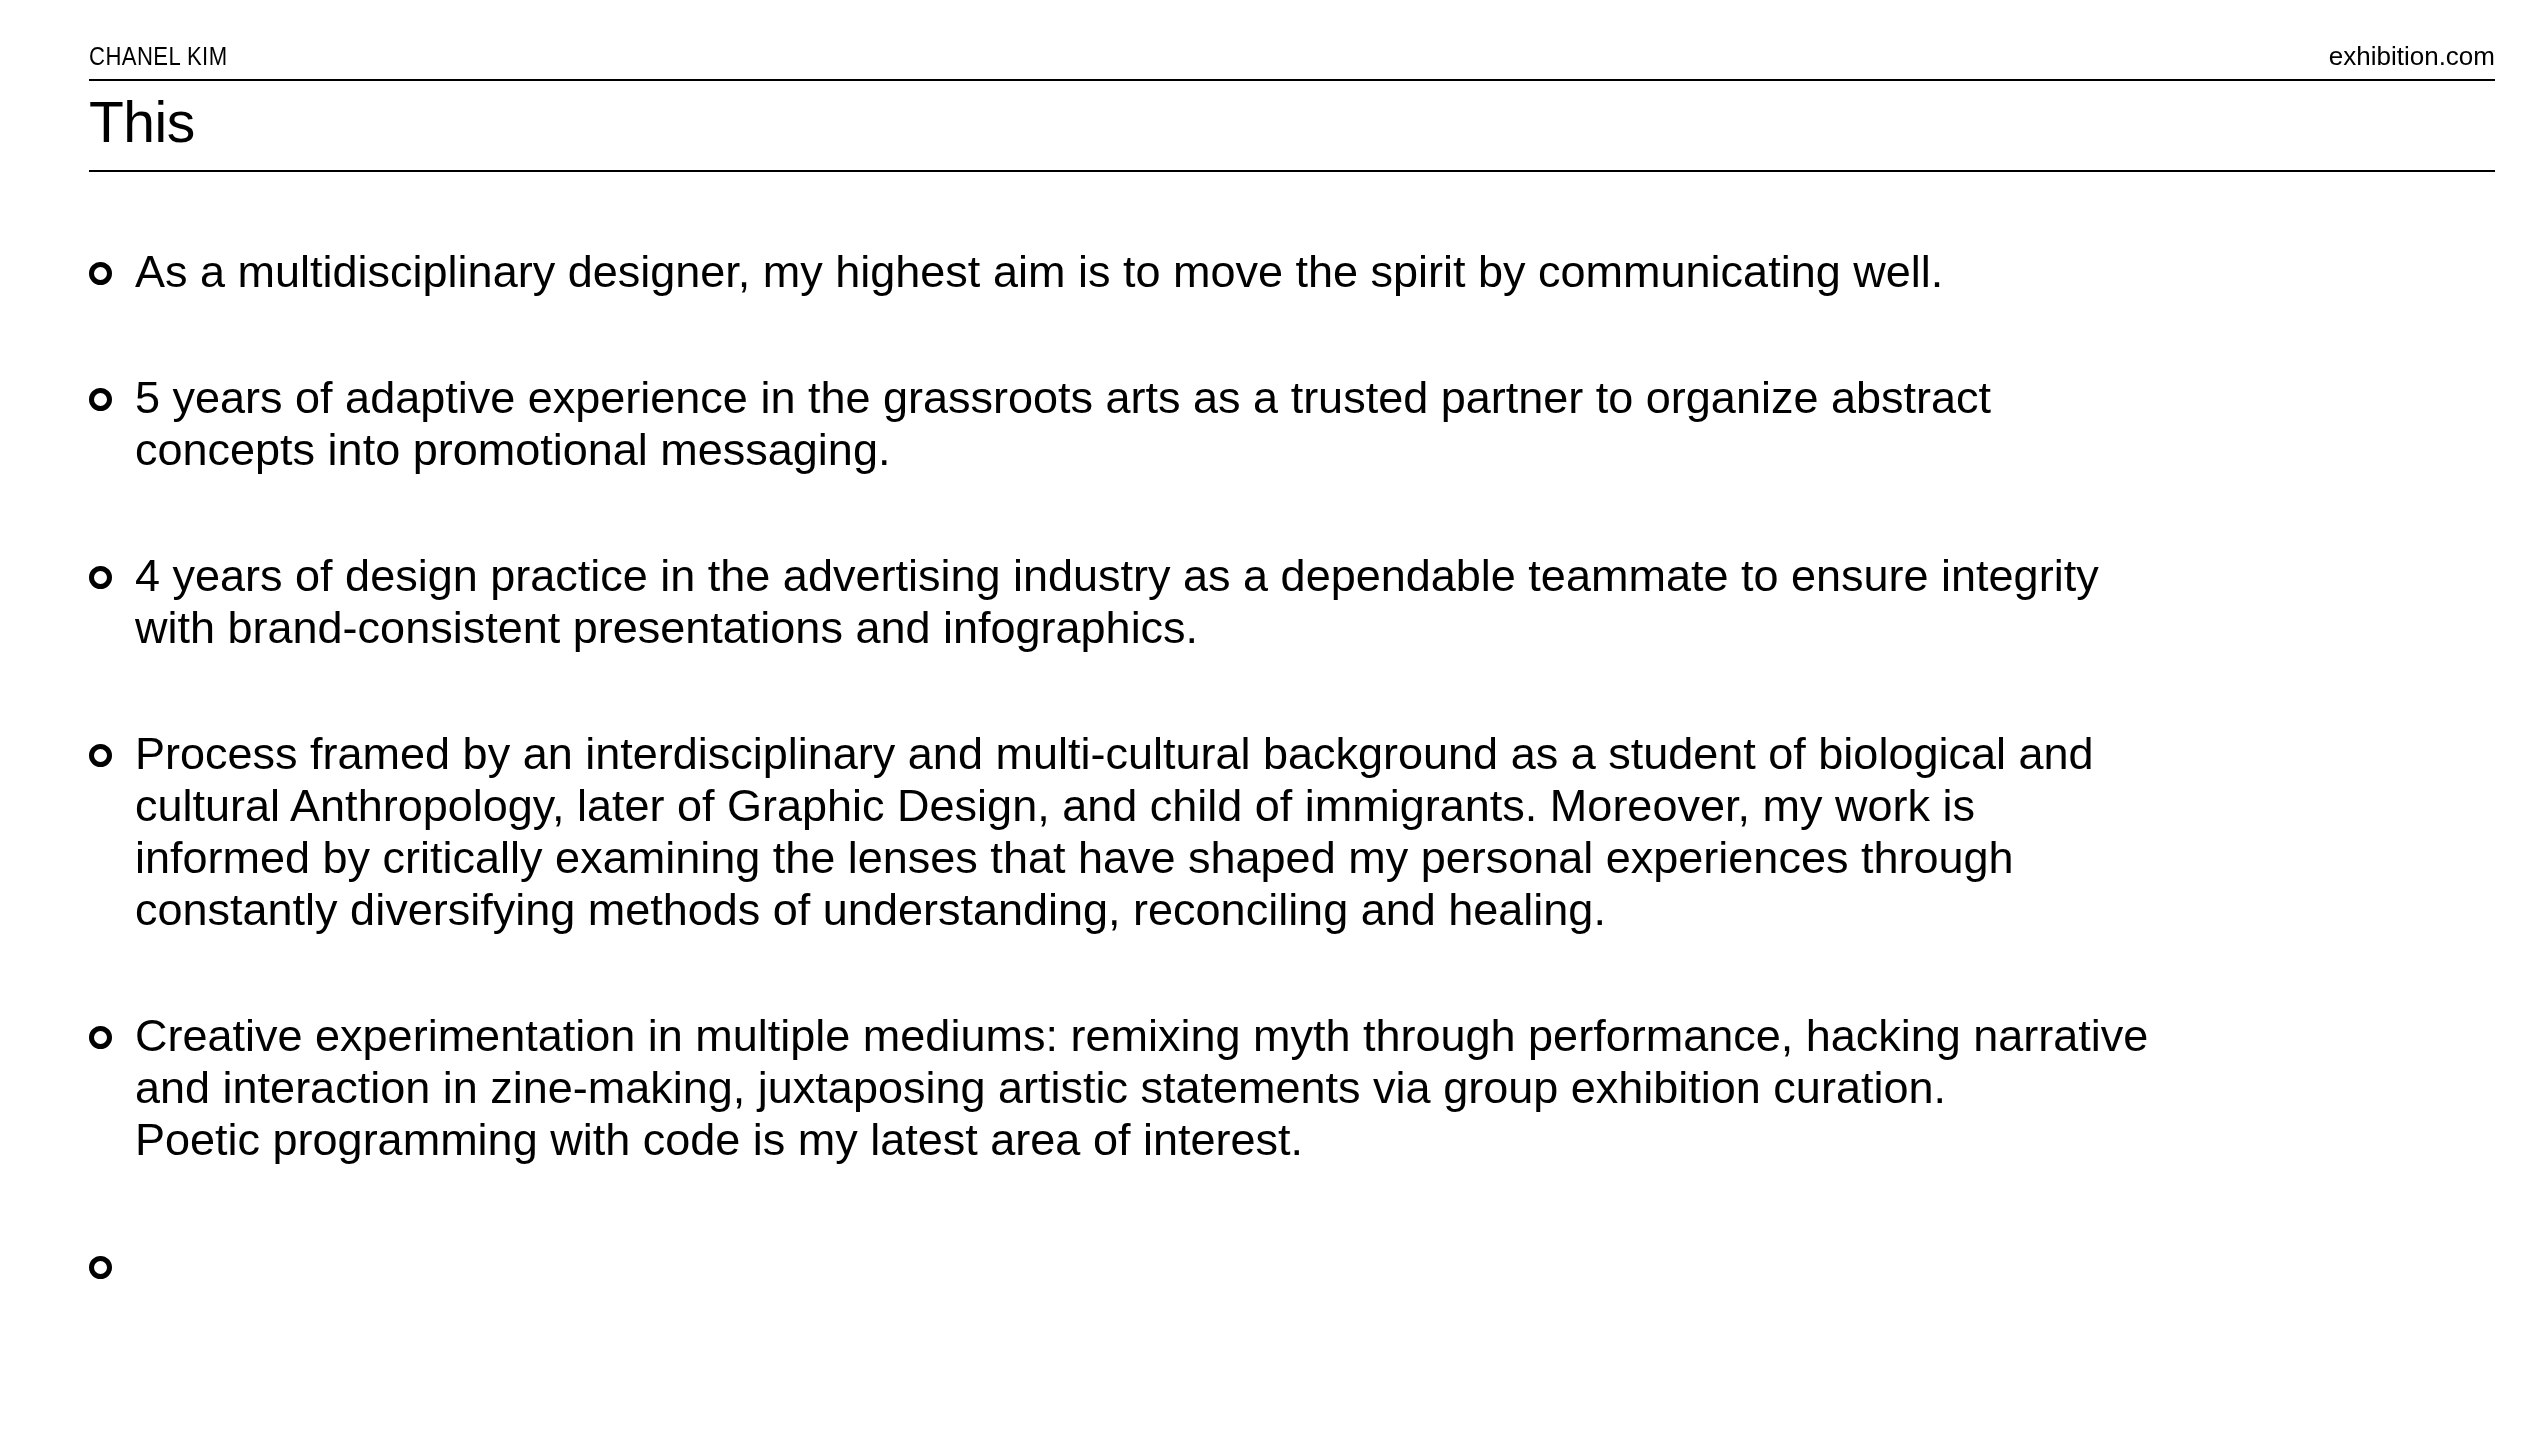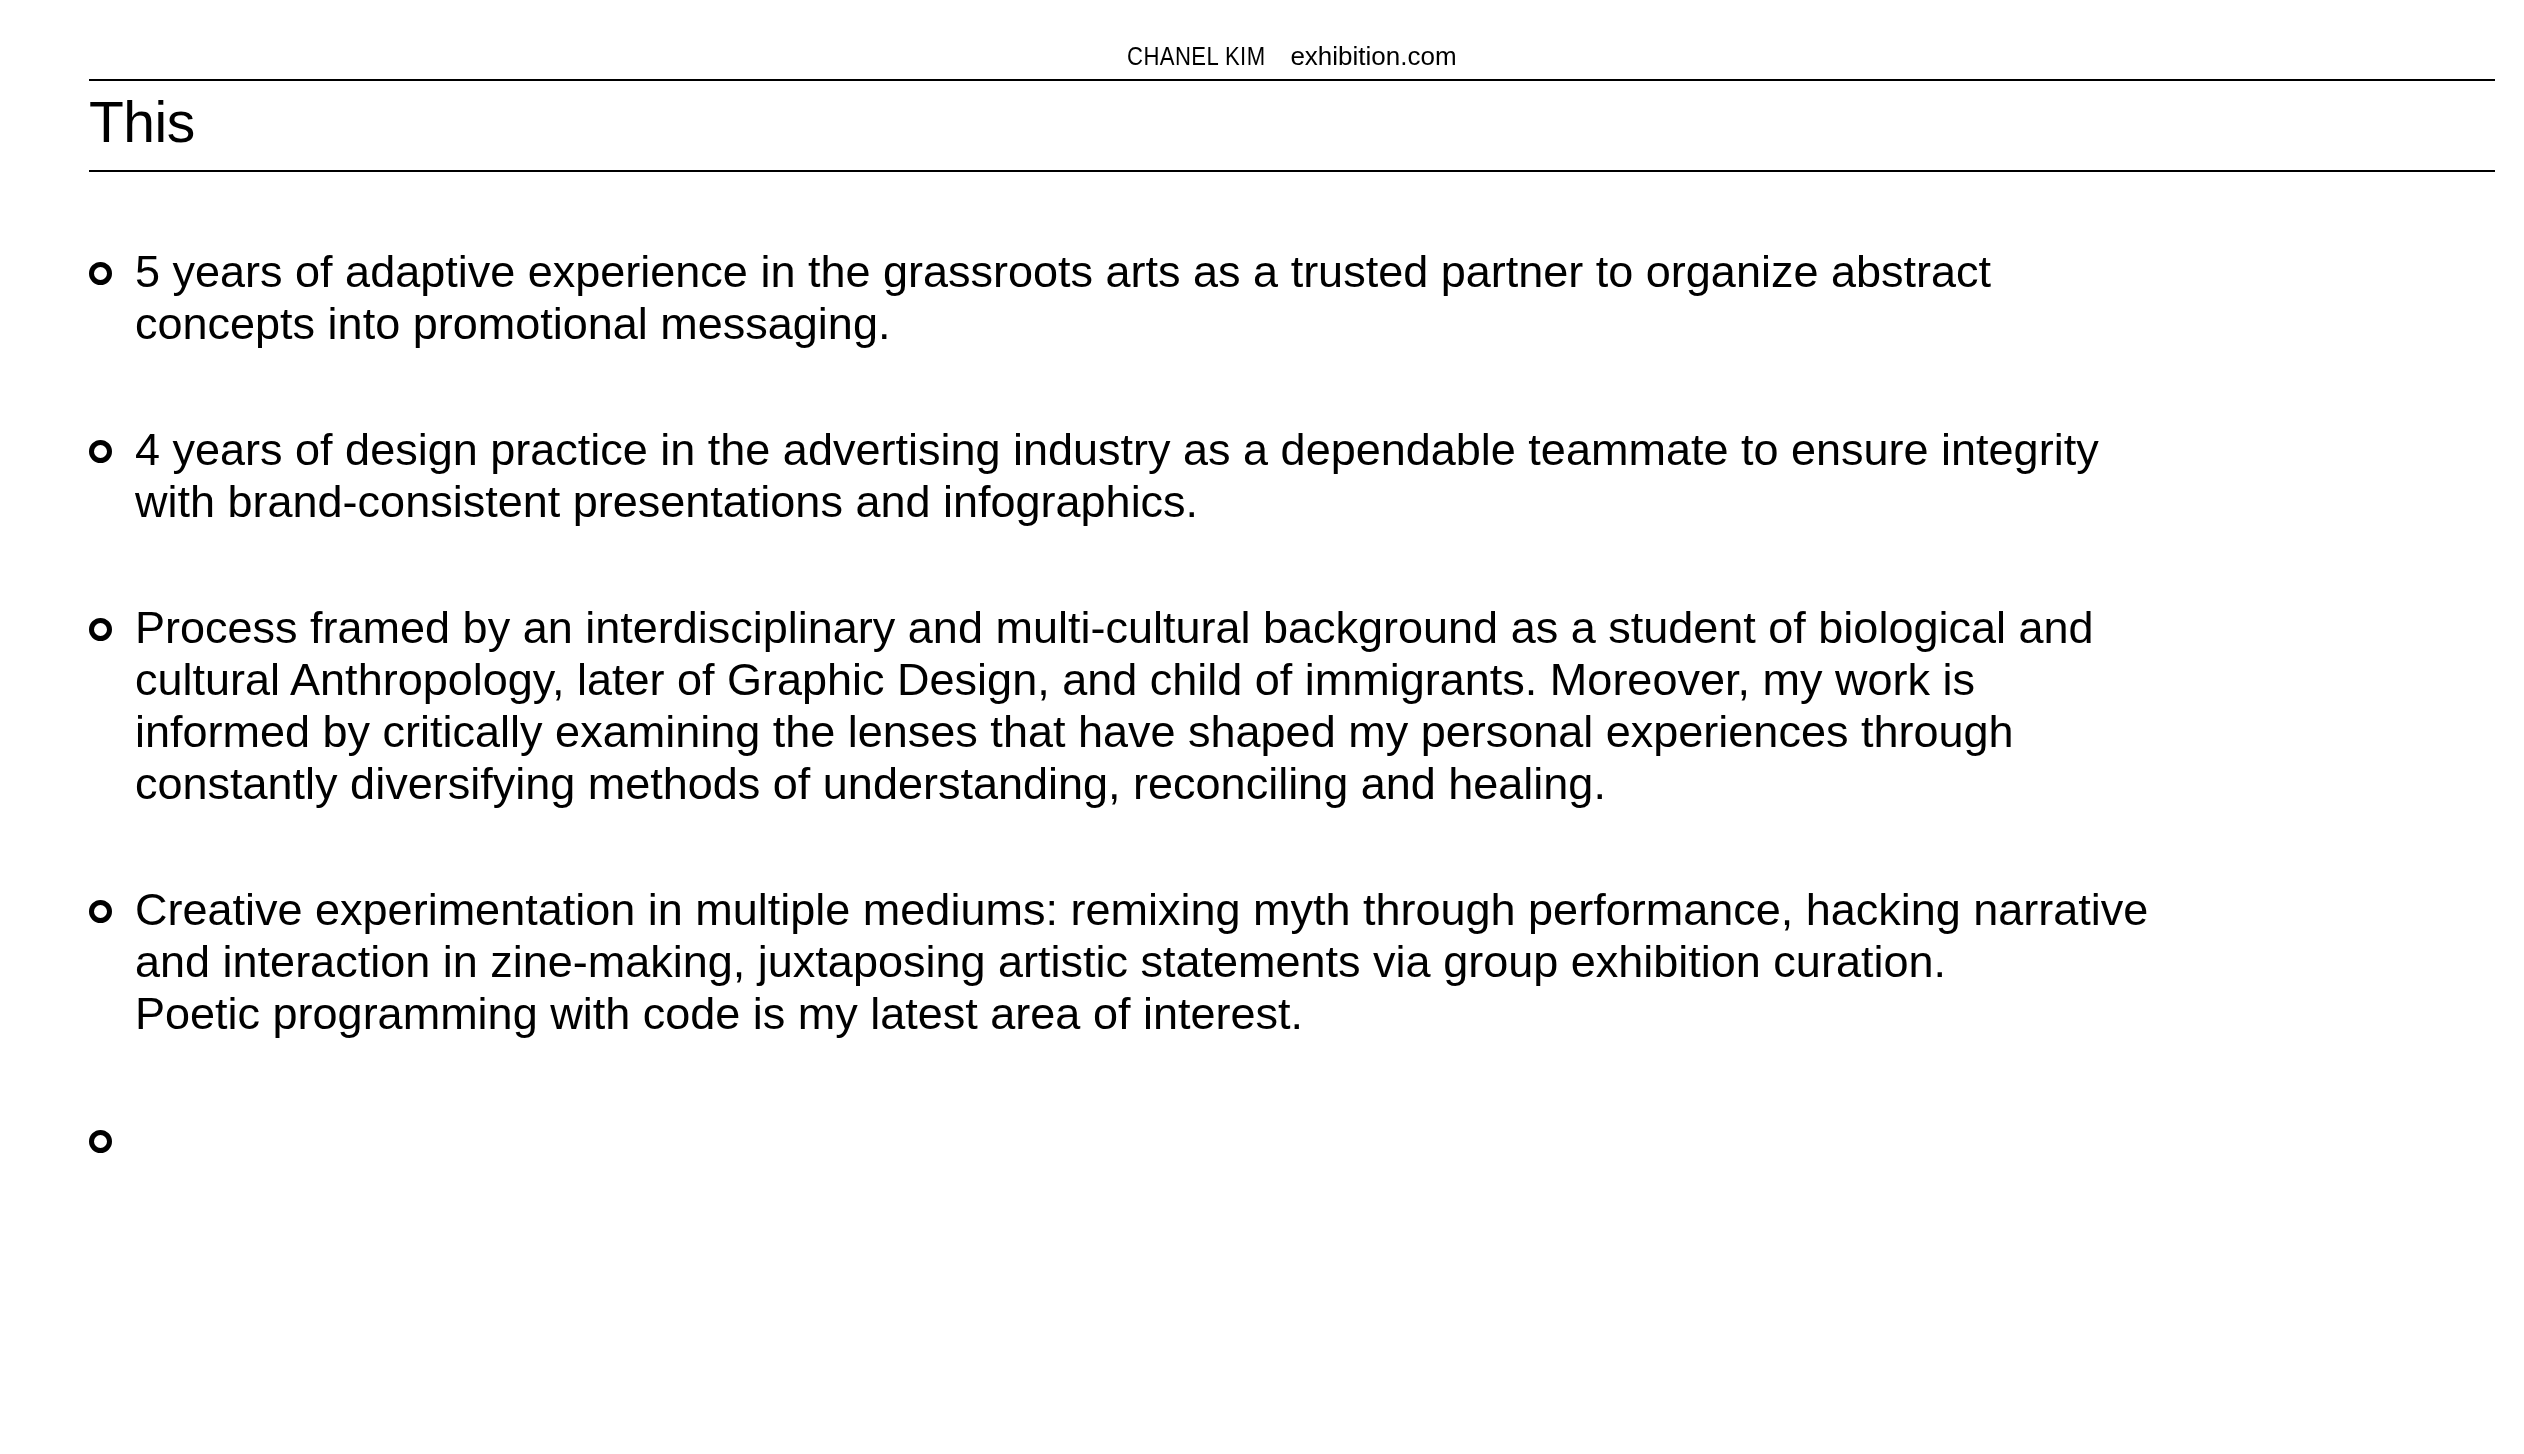--- a/index.html
+++ b/index.html
@@ -17,21 +17,21 @@
   }
   .container {
     position: absolute;
     left: 89px;
     right: 90px;
     top: 0;
   }
   .site-header {
     padding-top: 43px;
     display: flex;
-    justify-content: center;
+    justify-content: space-between;
     align-items: baseline;
     font-size: 26px;
     line-height: 1.0;
     font-weight: 400;
   }
   .site-name {
     display: inline-block;
     transform: scaleX(0.85);
     transform-origin: left bottom;
     letter-spacing: 0.5px;
@@ -101,20 +101,24 @@
 
   <hr class="rule rule-top">
 
   <h1 class="page-title">This</h1>
 
   <hr class="rule rule-title">
 
   <ul class="about-list">
     <li>
       <span class="bullet-circle"></span>
+      <span class="li-text">As a multidisciplinary designer, my highest aim is to move the spirit by communicating well.</span>
+    </li>
+    <li>
+      <span class="bullet-circle"></span>
       <span class="li-text">5 years of adaptive experience in the grassroots arts as a trusted partner to organize abstract
 concepts into promotional messaging.</span>
     </li>
     <li>
       <span class="bullet-circle"></span>
       <span class="li-text">4 years of design practice in the advertising industry as a dependable teammate to ensure integrity
 with brand-consistent presentations and infographics.</span>
     </li>
     <li>
       <span class="bullet-circle"></span>

